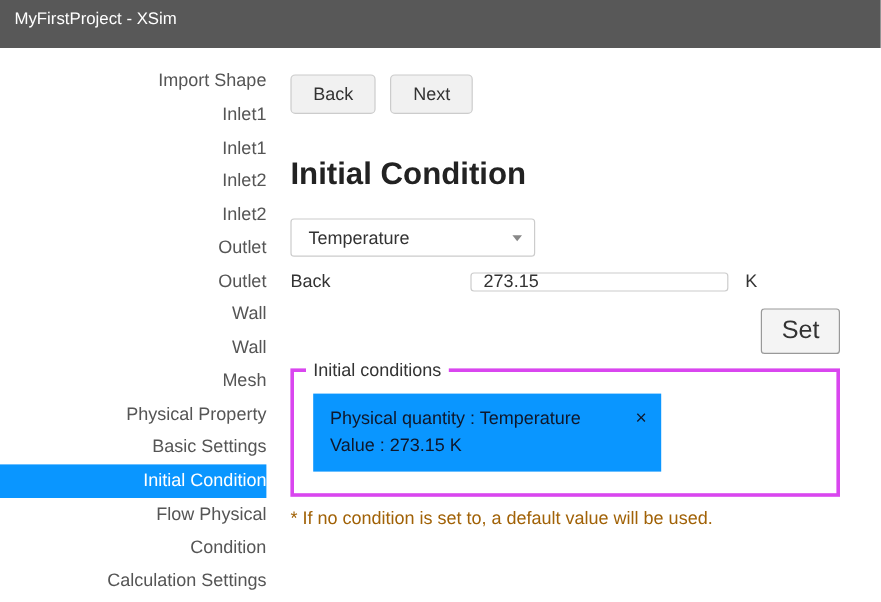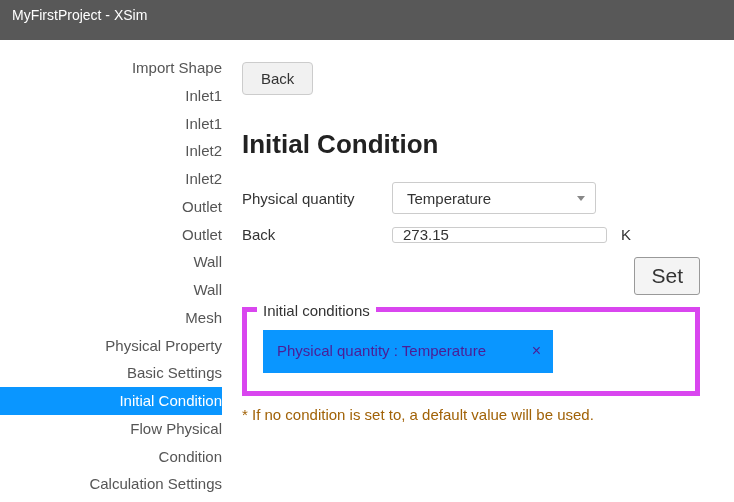--- a/index.html
+++ b/index.html
@@ -122,37 +122,37 @@
     .set-btn {
       background: #f4f4f4;
       border: 1px solid #999;
       border-radius: 3px;
       padding: 6px 16px;
       font-size: 21px;
       color: #333;
       cursor: pointer;
     }
     .fieldset {
-      border: 5px solid #d946ef;
+      border: 3px solid #d946ef;
       margin: 0 14px 10px 0;
       padding: 18px 16px 18px 16px;
       position: relative;
     }
     .legend {
       position: absolute;
       top: -10px;
       left: 10px;
       background: #fff;
       padding: 0 6px;
       font-size: 15px;
       color: #333;
     }
     .cond-card {
       background: #0a96ff;
-      color: #4c1d95;
+      color: #0f172a;
       padding: 10px 14px;
       font-size: 15px;
       width: 290px;
       position: relative;
       line-height: 1.5;
     }
     .cond-close {
       position: absolute;
       top: 9px;
       right: 12px;
@@ -189,45 +189,46 @@
       <div class="item lvl-1 sel">Initial Condition</div>
       <div class="item lvl-1">Flow Physical</div>
       <div class="item lvl-1">Condition</div>
       <div class="item lvl-1">Calculation Settings</div>
       <div class="item lvl-1">Output</div>
     </div>
 
   <div class="main">
     <div class="nav-buttons">
       <button class="btn">Back</button>
+      <button class="btn">Next</button>
     </div>
 
     <h1 class="page-title">Initial Condition</h1>
 
     <div class="form-row">
-      <div class="form-label">Physical quantity</div>
       <div class="select">
         <span>Temperature</span>
         <span class="caret"></span>
       </div>
     </div>
 
     <div class="form-row">
       <div class="form-label">Back</div>
       <input class="text-input" value="273.15" style="">
       <span class="unit">K</span>
     </div>
 
     <div class="set-wrap">
       <button class="set-btn">Set</button>
     </div>
 
     <div class="fieldset">
       <div class="legend">Initial conditions</div>
       <div class="cond-card">
         <div>Physical quantity : Temperature</div>
+        <div>Value : 273.15 K</div>
         <span class="cond-close">×</span>
       </div>
     </div>
 
     <div class="footnote">* If no condition is set to, a default value will be used.</div>
   </div>
 </div>
 
 </body></html>

